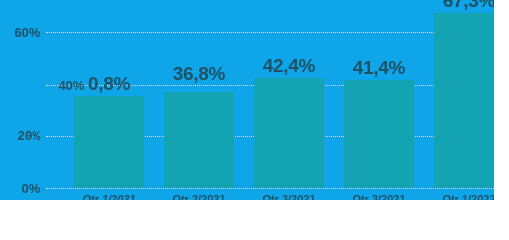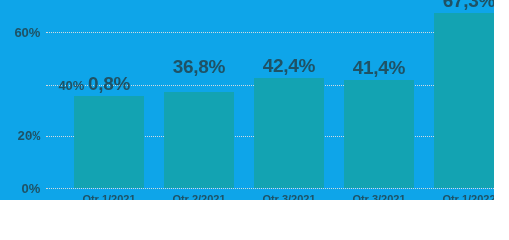--- a/index.html
+++ b/index.html
@@ -86,24 +86,24 @@
   <div class="ytick" style="top:130px;font-family:Liberation Mono, monospace;">20%</div>
   <div class="ytick" style="top:182px;">0%</div>
 
   <div class="bar" style="left:74px;  top:96px;  height:92px;"></div>
   <div class="bar" style="left:164px; top:92px;  height:96px;"></div>
   <div class="bar" style="left:254px; top:78px;  height:110px;"></div>
   <div class="bar" style="left:344px; top:80px;  height:108px;"></div>
   <div class="bar" style="left:434px; top:13px;  height:175px;"></div>
 
   <div class="bar-label" style="left:64px;  top:74px;">0,8%</div>
-  <div class="bar-label" style="left:154px; top:57px;">36,8%</div>
+  <div class="bar-label" style="left:154px; top:64px;">36,8%</div>
   <div class="bar-label" style="left:244px; top:56px;">42,4%</div>
   <div class="bar-label" style="left:334px; top:58px;">41,4%</div>
   <div class="bar-label" style="left:424px; top:-9px;">67,3%</div>
 
-  <div class="xtick" style="left:64px;  top:194px;">Qtr 1/2021</div>
+  <div class="xtick" style="left:64px;  top:194px;font-style:italic;">Qtr 1/2021</div>
   <div class="xtick" style="left:154px; top:194px;">Qtr 2/2021</div>
   <div class="xtick" style="left:244px; top:194px;">Qtr 3/2021</div>
   <div class="xtick" style="left:334px; top:194px;">Qtr 3/2021</div>
   <div class="xtick" style="left:424px; top:194px;">Qtr 1/2022</div>
 
 </div>
 
 </body></html>

